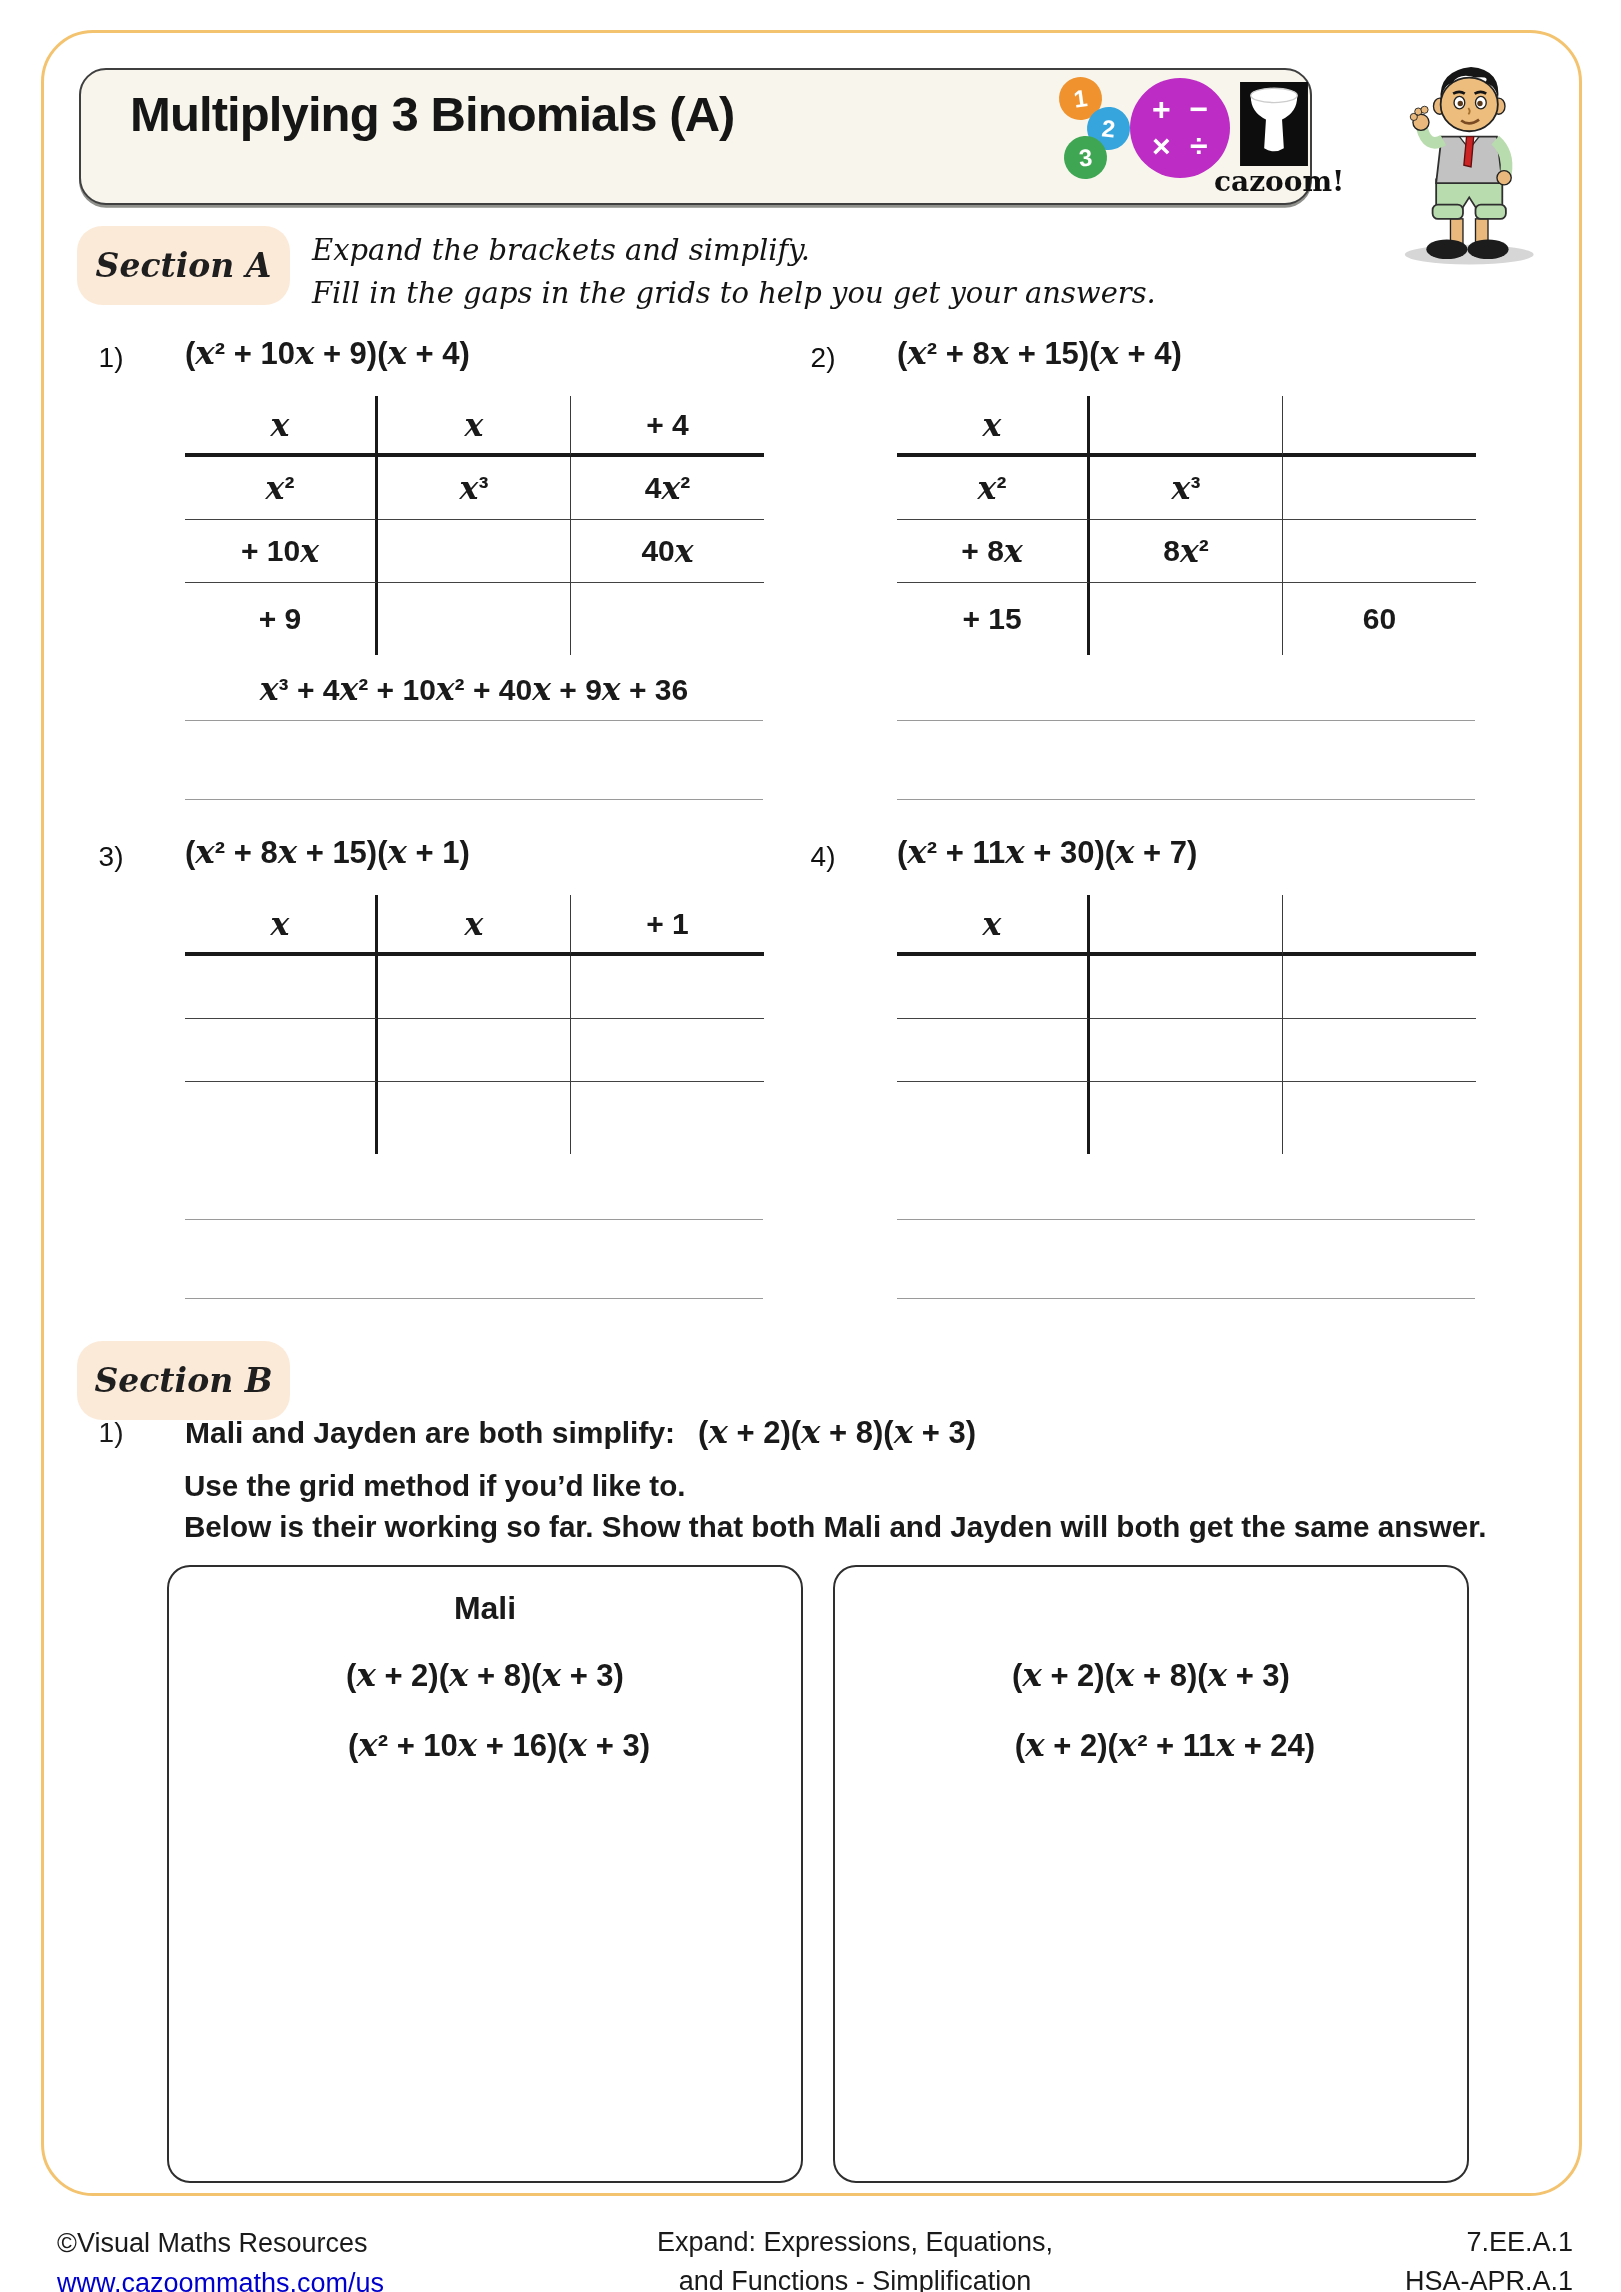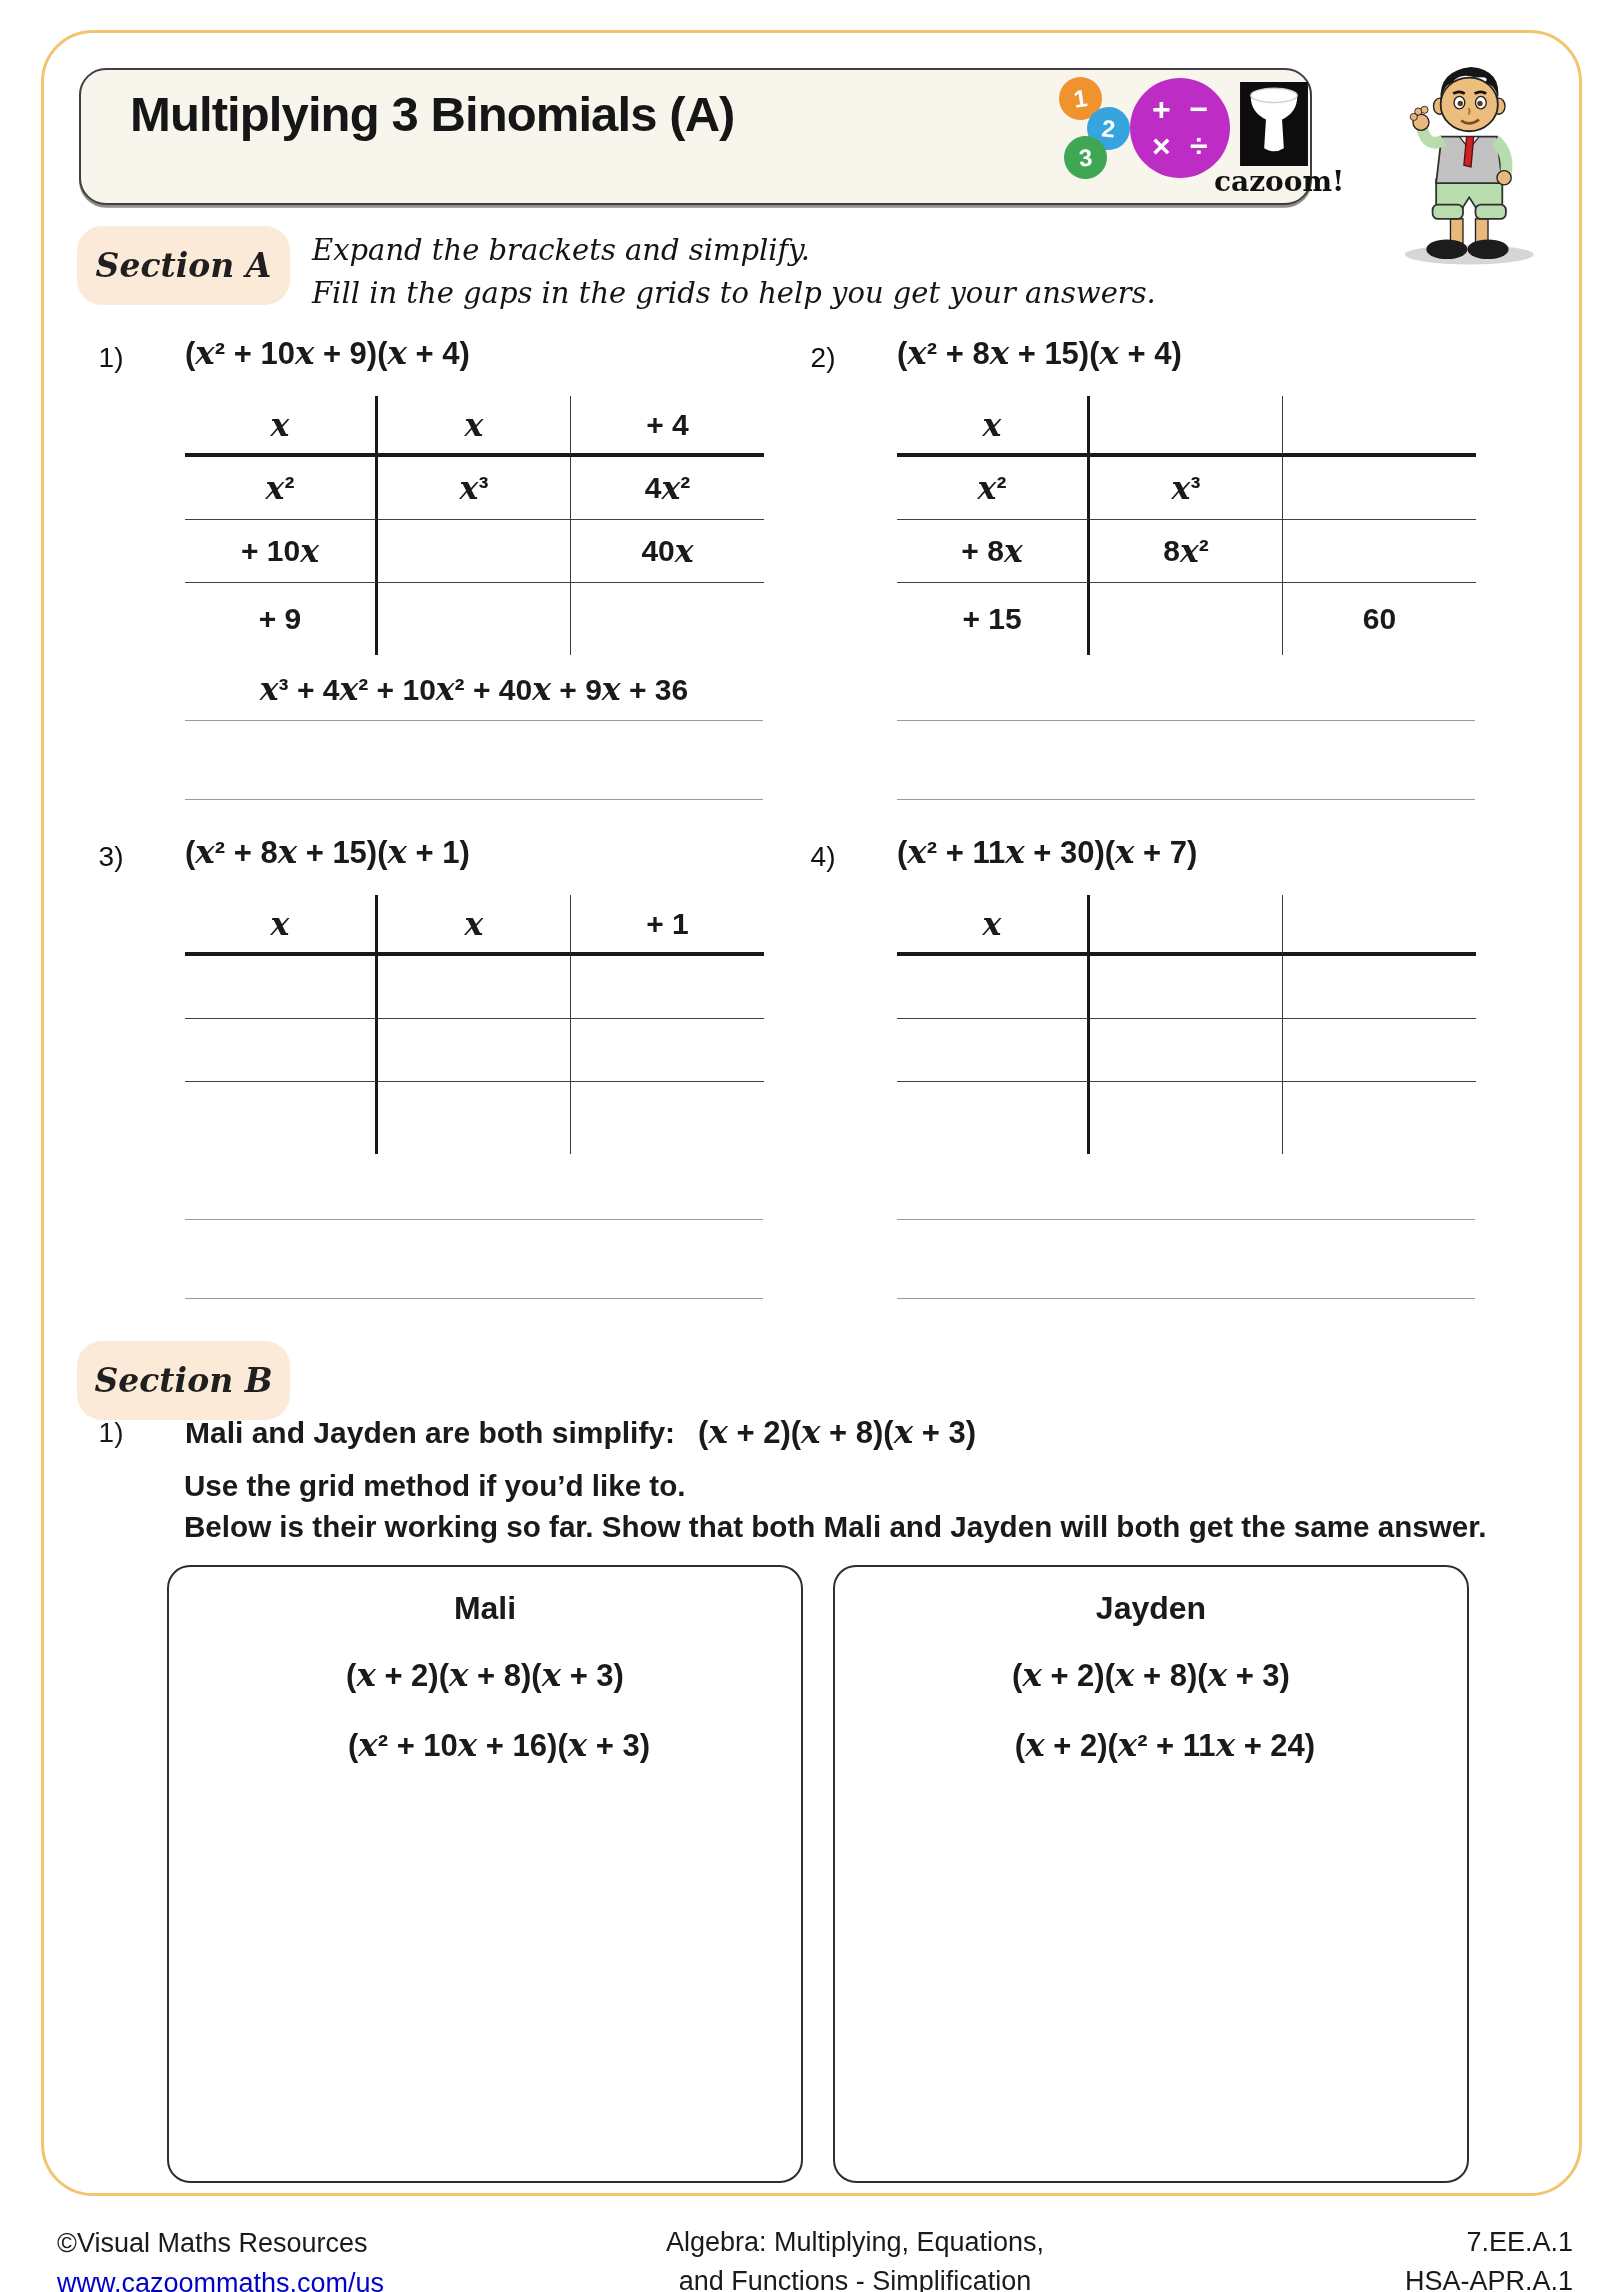--- a/index.html
+++ b/index.html
@@ -242,31 +242,30 @@
     <div>Use the grid method if you’d like to.</div>
     <div>Below is their working so far. Show that both Mali and Jayden will both get the same answer.</div>
   </div>
 
   <div class="wbox wmali">
     <div class="wname">Mali</div>
     <div class="weq1">(<span class="mx">x</span> + 2)(<span class="mx">x</span> + 8)(<span class="mx">x</span> + 3)</div>
     <div class="weq2">(<span class="mx">x</span>² + 10<span class="mx">x</span> + 16)(<span class="mx">x</span> + 3)</div>
   </div>
   <div class="wbox wjayden">
-    <div class="wname">Jayden</div>
     <div class="weq1">(<span class="mx">x</span> + 2)(<span class="mx">x</span> + 8)(<span class="mx">x</span> + 3)</div>
     <div class="weq2">(<span class="mx">x</span> + 2)(<span class="mx">x</span>² + 11<span class="mx">x</span> + 24)</div>
   </div>
 
   <div class="f-left">
     <div>©Visual Maths Resources</div>
     <div class="f-link">www.cazoommaths.com/us</div>
   </div>
   <div class="f-center">
-    <div>Algebra: Multiplying, Equations,</div>
+    <div>Expand: Expressions, Equations,</div>
     <div>and Functions - Simplification</div>
   </div>
   <div class="f-right">
     <div>7.EE.A.1</div>
     <div>HSA-APR.A.1</div>
   </div>
 </div>
 
 
 </body></html>

